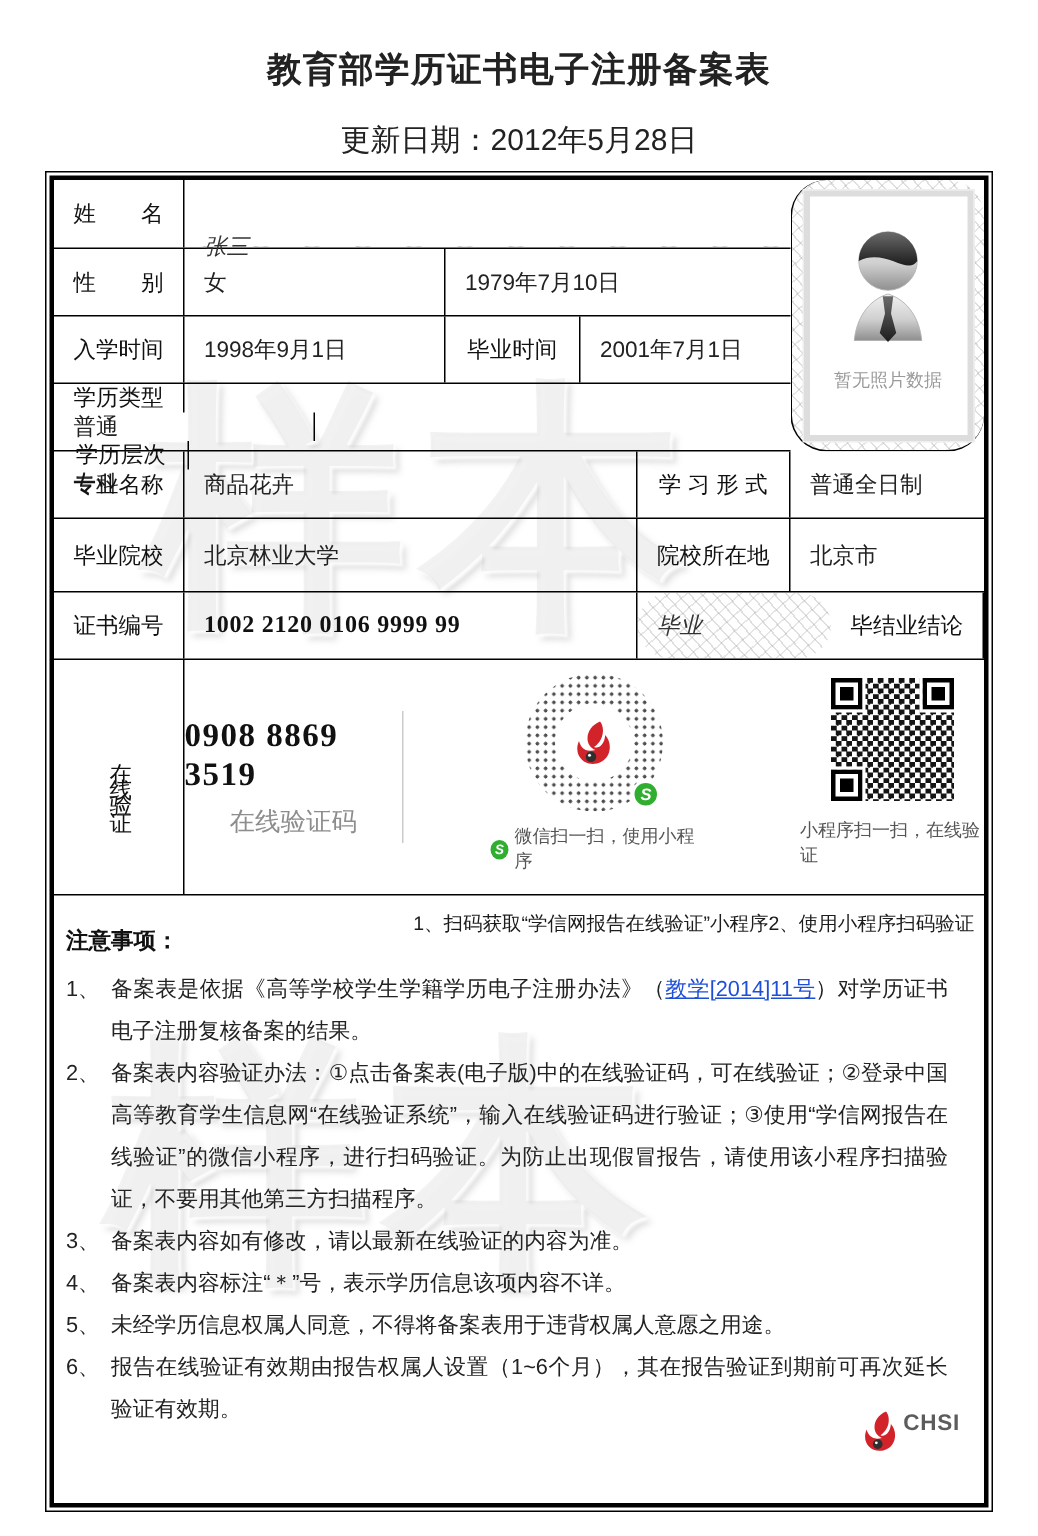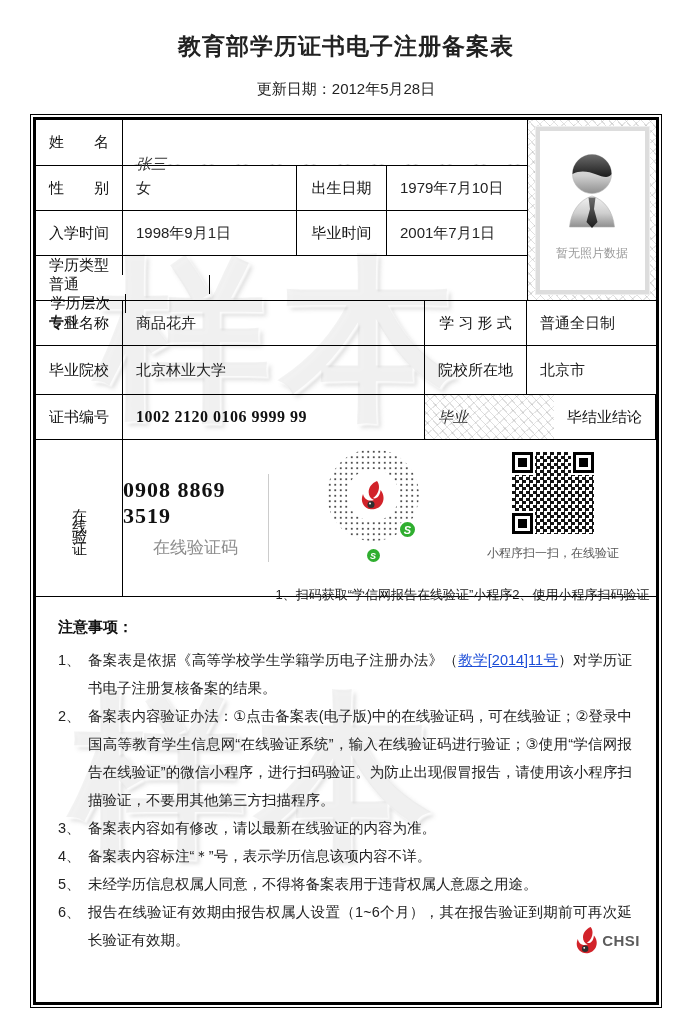--- a/index.html
+++ b/index.html
@@ -4,21 +4,21 @@
 <style>
   * { margin:0; padding:0; box-sizing:border-box; }
   html,body { width:692px; height:1024px; background:#fff; overflow:hidden;
     font-family:"Liberation Sans","DejaVu Sans",sans-serif; color:#1a1a1a; }
   body { position:relative; }
 
   
   .hdr-title { position:absolute; top:31px; left:0; width:100%; text-align:center;
     font-size:23px; font-weight:bold; letter-spacing:1px; color:#222; }
   .hdr-update { position:absolute; top:80px; left:0; width:100%; text-align:center;
-    font-size:15px; color:#222; }
+    font-size:20px; color:#222; }
 
   
   .watermark { position:absolute; z-index:0; font-size:175px; line-height:1; font-weight:bold;
     letter-spacing:11px; color:rgba(190,190,190,0.18); white-space:nowrap;
     text-shadow:2px 2px 2px rgba(255,255,255,0.9), 4px 4px 4px rgba(120,120,120,0.25),
       -1px -1px 1px rgba(255,255,255,0.8); pointer-events:none; }
   .wm1 { left:95px; top:252px; }
   .wm2 { left:70px; top:688px; }
 
   
@@ -37,21 +37,21 @@
   .serif-num { font-family:"Liberation Serif","DejaVu Serif",serif; font-weight:bold; }
 
   
   .guilloche { background-image:
       radial-gradient(circle at 50% 50%, transparent 12.5px, rgba(150,150,150,.45) 13px, transparent 14px),
       radial-gradient(circle at 0% 0%,  transparent 12.5px, rgba(150,150,150,.38) 13px, transparent 14px),
       radial-gradient(circle at 100% 100%, transparent 12.5px, rgba(150,150,150,.38) 13px, transparent 14px);
     background-size:34px 26px; }
   .wavy { background-image:
       repeating-linear-gradient(48deg, rgba(140,140,140,.28) 0 1px, transparent 1px 6px),
-      repeating-linear-gradient(-42deg, rgba(140,140,140,.22) 0 1px, transparent 1px 8px); }
+      repeating-linear-gradient(-42deg, rgba(140,140,140,.22) 0 1px, transparent 1px 8px); border-radius: 24px; }
 
   
   .top-section { display:flex; }
   .top-left { width:491px; display:flex; flex-direction:column; }
   .r1 { height:46px; } .r2,.r3,.r4 { height:45px; }
   .c-lab1 { width:87px; } .c-v1 { width:174px; } .c-lab2 { width:90px; } .c-v2 { flex:1; }
   .r1 .c-vname { flex:1;margin-top:44px; }
 
   .photo-col { width:129px; height:181px; border-left:1.5px solid #000; border-bottom:1.5px solid #000;
     display:flex; align-items:center; justify-content:center; }
@@ -94,28 +94,28 @@
   .finder::after { content:""; position:absolute; inset:3px; background:#000; }
   .f-tl { left:0; top:0; } .f-tr { right:0; top:0; } .f-bl { left:0; bottom:0; }
 
   .qr-cap { margin-top:8px; font-size:12px; color:#555; display:flex; align-items:center; gap:4px; }
   .wx-cap-icon { width:13px; height:13px; border-radius:50%; background:#2fae2f; color:#fff;
     font-size:9px; font-weight:bold; font-style:italic; display:inline-flex; align-items:center; justify-content:center; }
   .v-instr { margin-top:24px; text-align:left; font-size:13px; color:#1c1c1c; display:flex;
     justify-content:center; }
 
   
-  .notes { flex:1; position:relative; padding:21px 24px 0 22px; }
+  .notes { flex:1; position:relative; padding:21px 24px 0 8px; }
   .notes-heading { font-size:15px; font-weight:bold; color:#111; margin-bottom:9px; }
   .note-item { display:flex; font-size:14.5px; line-height:28px; color:#222; }
   .note-num { width:30px; flex:none; }
   .note-text { flex:1; text-align:justify; }
   .note-text a { color:#1d4ed8; text-decoration:underline; cursor:pointer; }
 
-  .chsi { position:absolute; right:16px; bottom:48px; display:flex; align-items:center; gap:3px; }
+  .chsi { position:absolute; right:16px; bottom:34px; display:flex; align-items:flex-start; gap:3px; }
   .chsi-label { font-size:15px; font-weight:bold; color:#5c5c5c; letter-spacing:0.5px; }
 
   .bird { display:block; }
 </style>
 </head>
 <body>
 
 <div class="watermark wm1">样本</div>
 <div class="watermark wm2">样本</div>
 
@@ -129,21 +129,20 @@
       <div class="top-left">
         <div class="tr r1">
           <div class="td lab c-lab1">姓　　名</div>
           <div class="td val last c-vname guilloche">
               <span class="script">张三</span>
             </div>
         </div>
         <div class="tr r2">
           <div class="td lab c-lab1">性　　别</div>
           <div class="td val c-v1">女</div>
-          <div class="td lab c-lab2">出生日期</div>
           <div class="td val last c-v2">1979年7月10日</div>
         </div>
         <div class="tr r3">
           <div class="td lab c-lab1">入学时间</div>
           <div class="td val c-v1">1998年9月1日</div>
           <div class="td lab c-lab2">毕业时间</div>
           <div class="td val last c-v2">2001年7月1日</div>
         </div>
         <div class="tr r4" style="border-bottom:1.5px solid #000;flex-direction:column;">
           <div class="td lab c-lab1">学历类型</div>
@@ -219,20 +218,21 @@
                   <svg class="bird" width="26" height="30" viewBox="0 0 52 60">
                     <path d="M34 2 C14 10 12 34 28 40 C14 44 8 36 6 28 C-2 46 12 62 30 58 C48 54 52 32 41 20 C40 33 32 39 26 36 C39 28 41 10 34 2 Z" fill="#d2232a"></path>
                     <circle cx="22" cy="49" r="7" fill="#2f2f2f"></circle>
                     <circle cx="20" cy="47" r="2" fill="#fff"></circle>
                   </svg>
                 </div>
                 <div class="wx-badge">S</div>
               </div>
               <div class="qr-cap">
                 <span class="wx-cap-icon">S</span>
+                <span>微信扫一扫，使用小程序</span>
               </div>
             </div>
             <div class="qr-block">
               <div class="qr-square">
                 <div class="finder f-tl"></div>
                   <div class="finder f-tr"></div>
                   <div class="finder f-bl"></div>
               </div>
               <div class="qr-cap">
                   <span>小程序扫一扫，在线验证</span>

